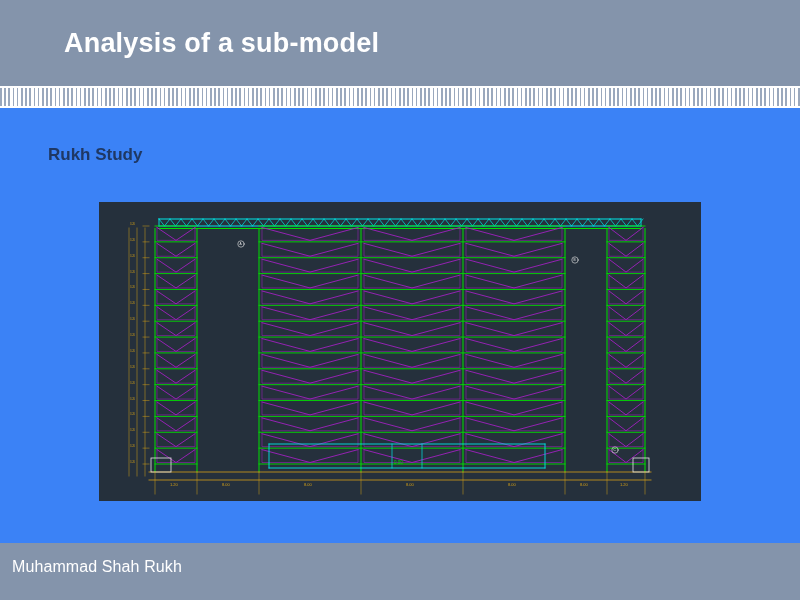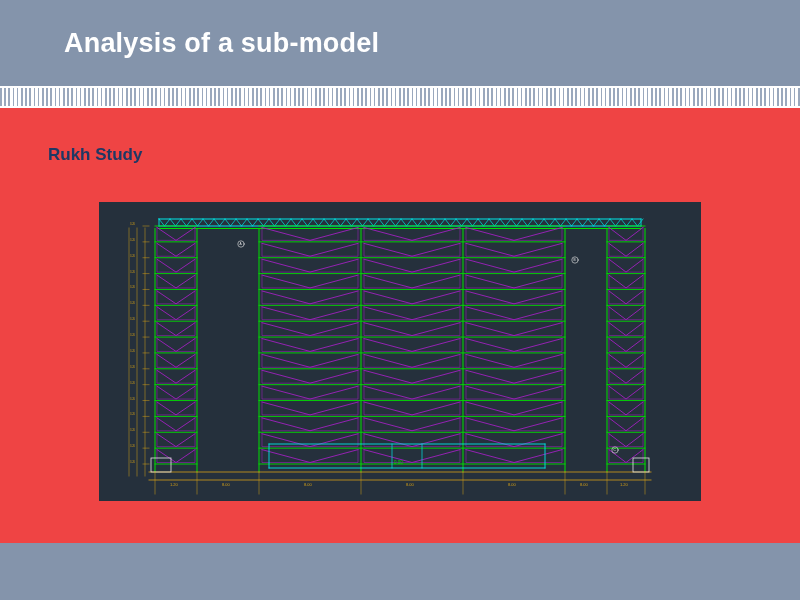--- a/index.html
+++ b/index.html
@@ -13,21 +13,21 @@
     font-family: "Liberation Sans", sans-serif;
     overflow: hidden;
     position: relative;
   }
 
   .slide {
     position: absolute;
     left: 0; top: 0;
     width: 800px;
     height: 600px;
-    background: #ef4444;
+    background: #3b82f6;
     text-align: center;
   }
 
   
   .header-band {
     position: absolute;
     left: 0; top: 0;
     width: 800px;
     height: 86px;
     background: #8494ab;
@@ -508,14 +508,15 @@
           <circle cx="476" cy="58" r="3.2" fill="none" stroke="#e8e8e8" stroke-width="0.6"></circle>
           <text x="474.6" y="59.2" fill="#e8e8e8" font-size="3.2" font-family="&quot;Liberation Sans&quot;, sans-serif">B</text>
           <circle cx="516" cy="248" r="3.2" fill="none" stroke="#e8e8e8" stroke-width="0.6"></circle>
           <text x="514.6" y="249.2" fill="#e8e8e8" font-size="3.2" font-family="&quot;Liberation Sans&quot;, sans-serif">C</text>
         </g>
     </svg>
   </div>
 
   <div class="footer-band">
   </div>
+  <div class="footer-text">Muhammad Shah Rukh</div>
 
 </div>
 
 </body></html>

